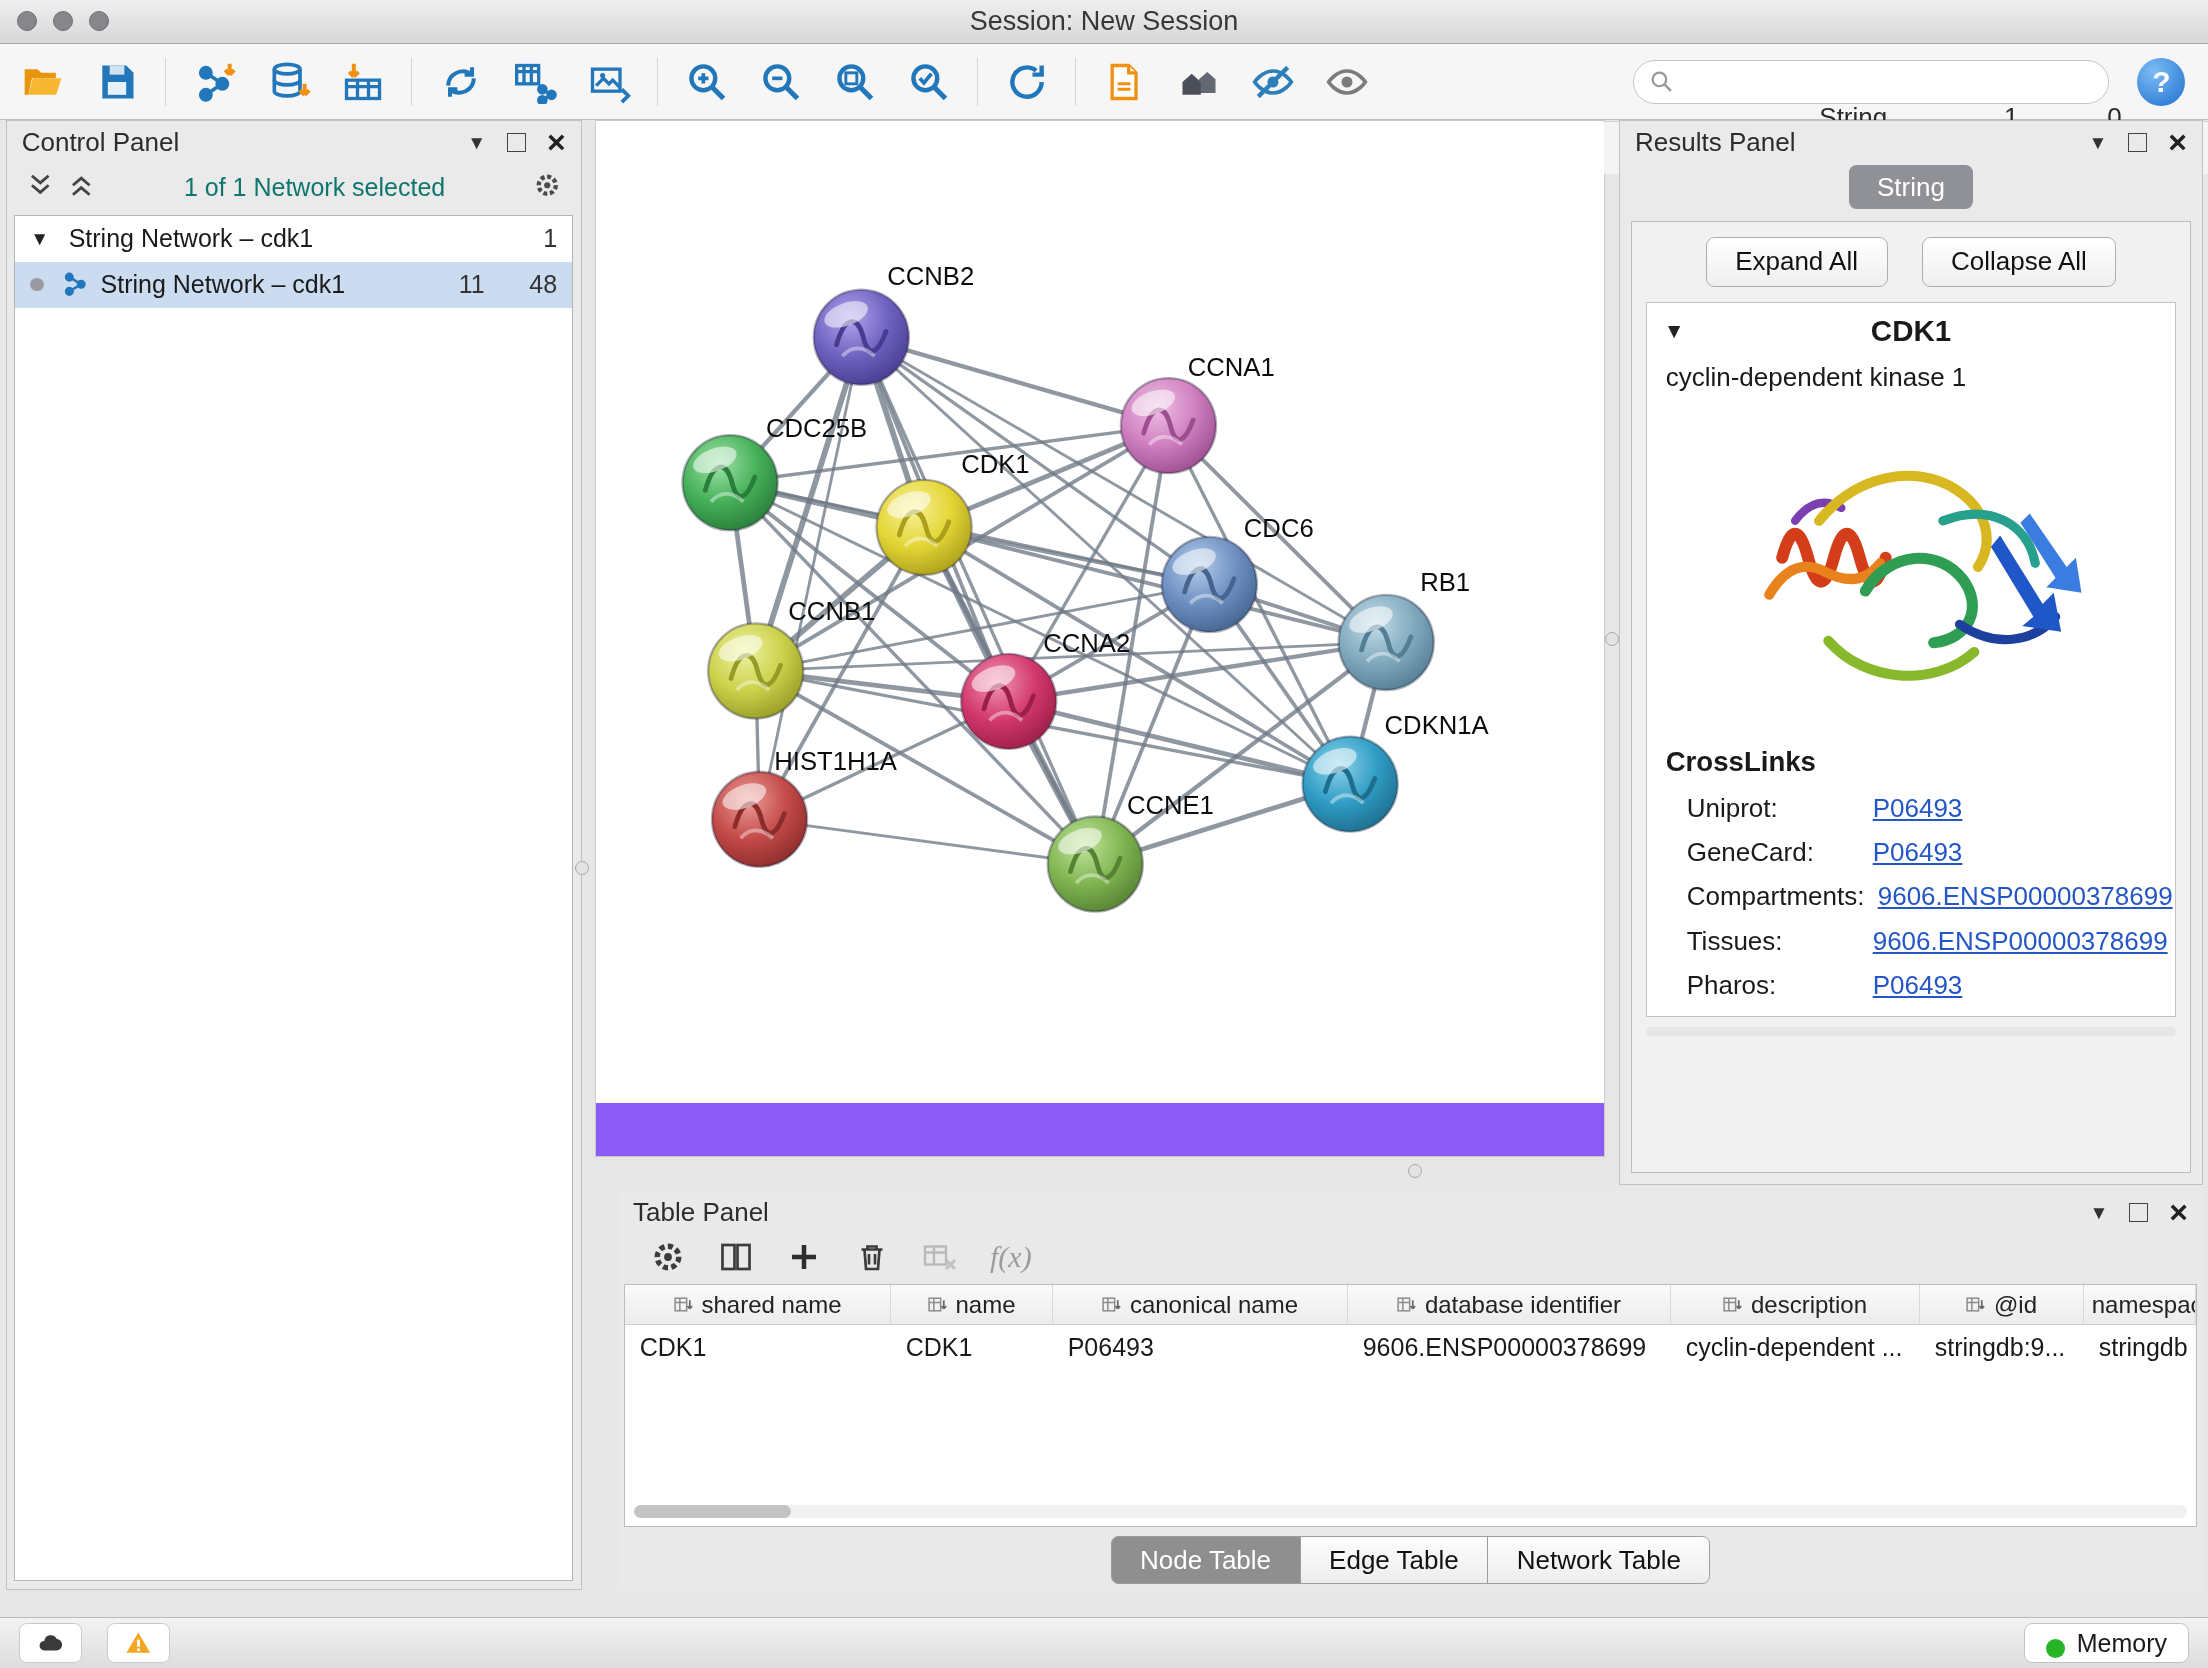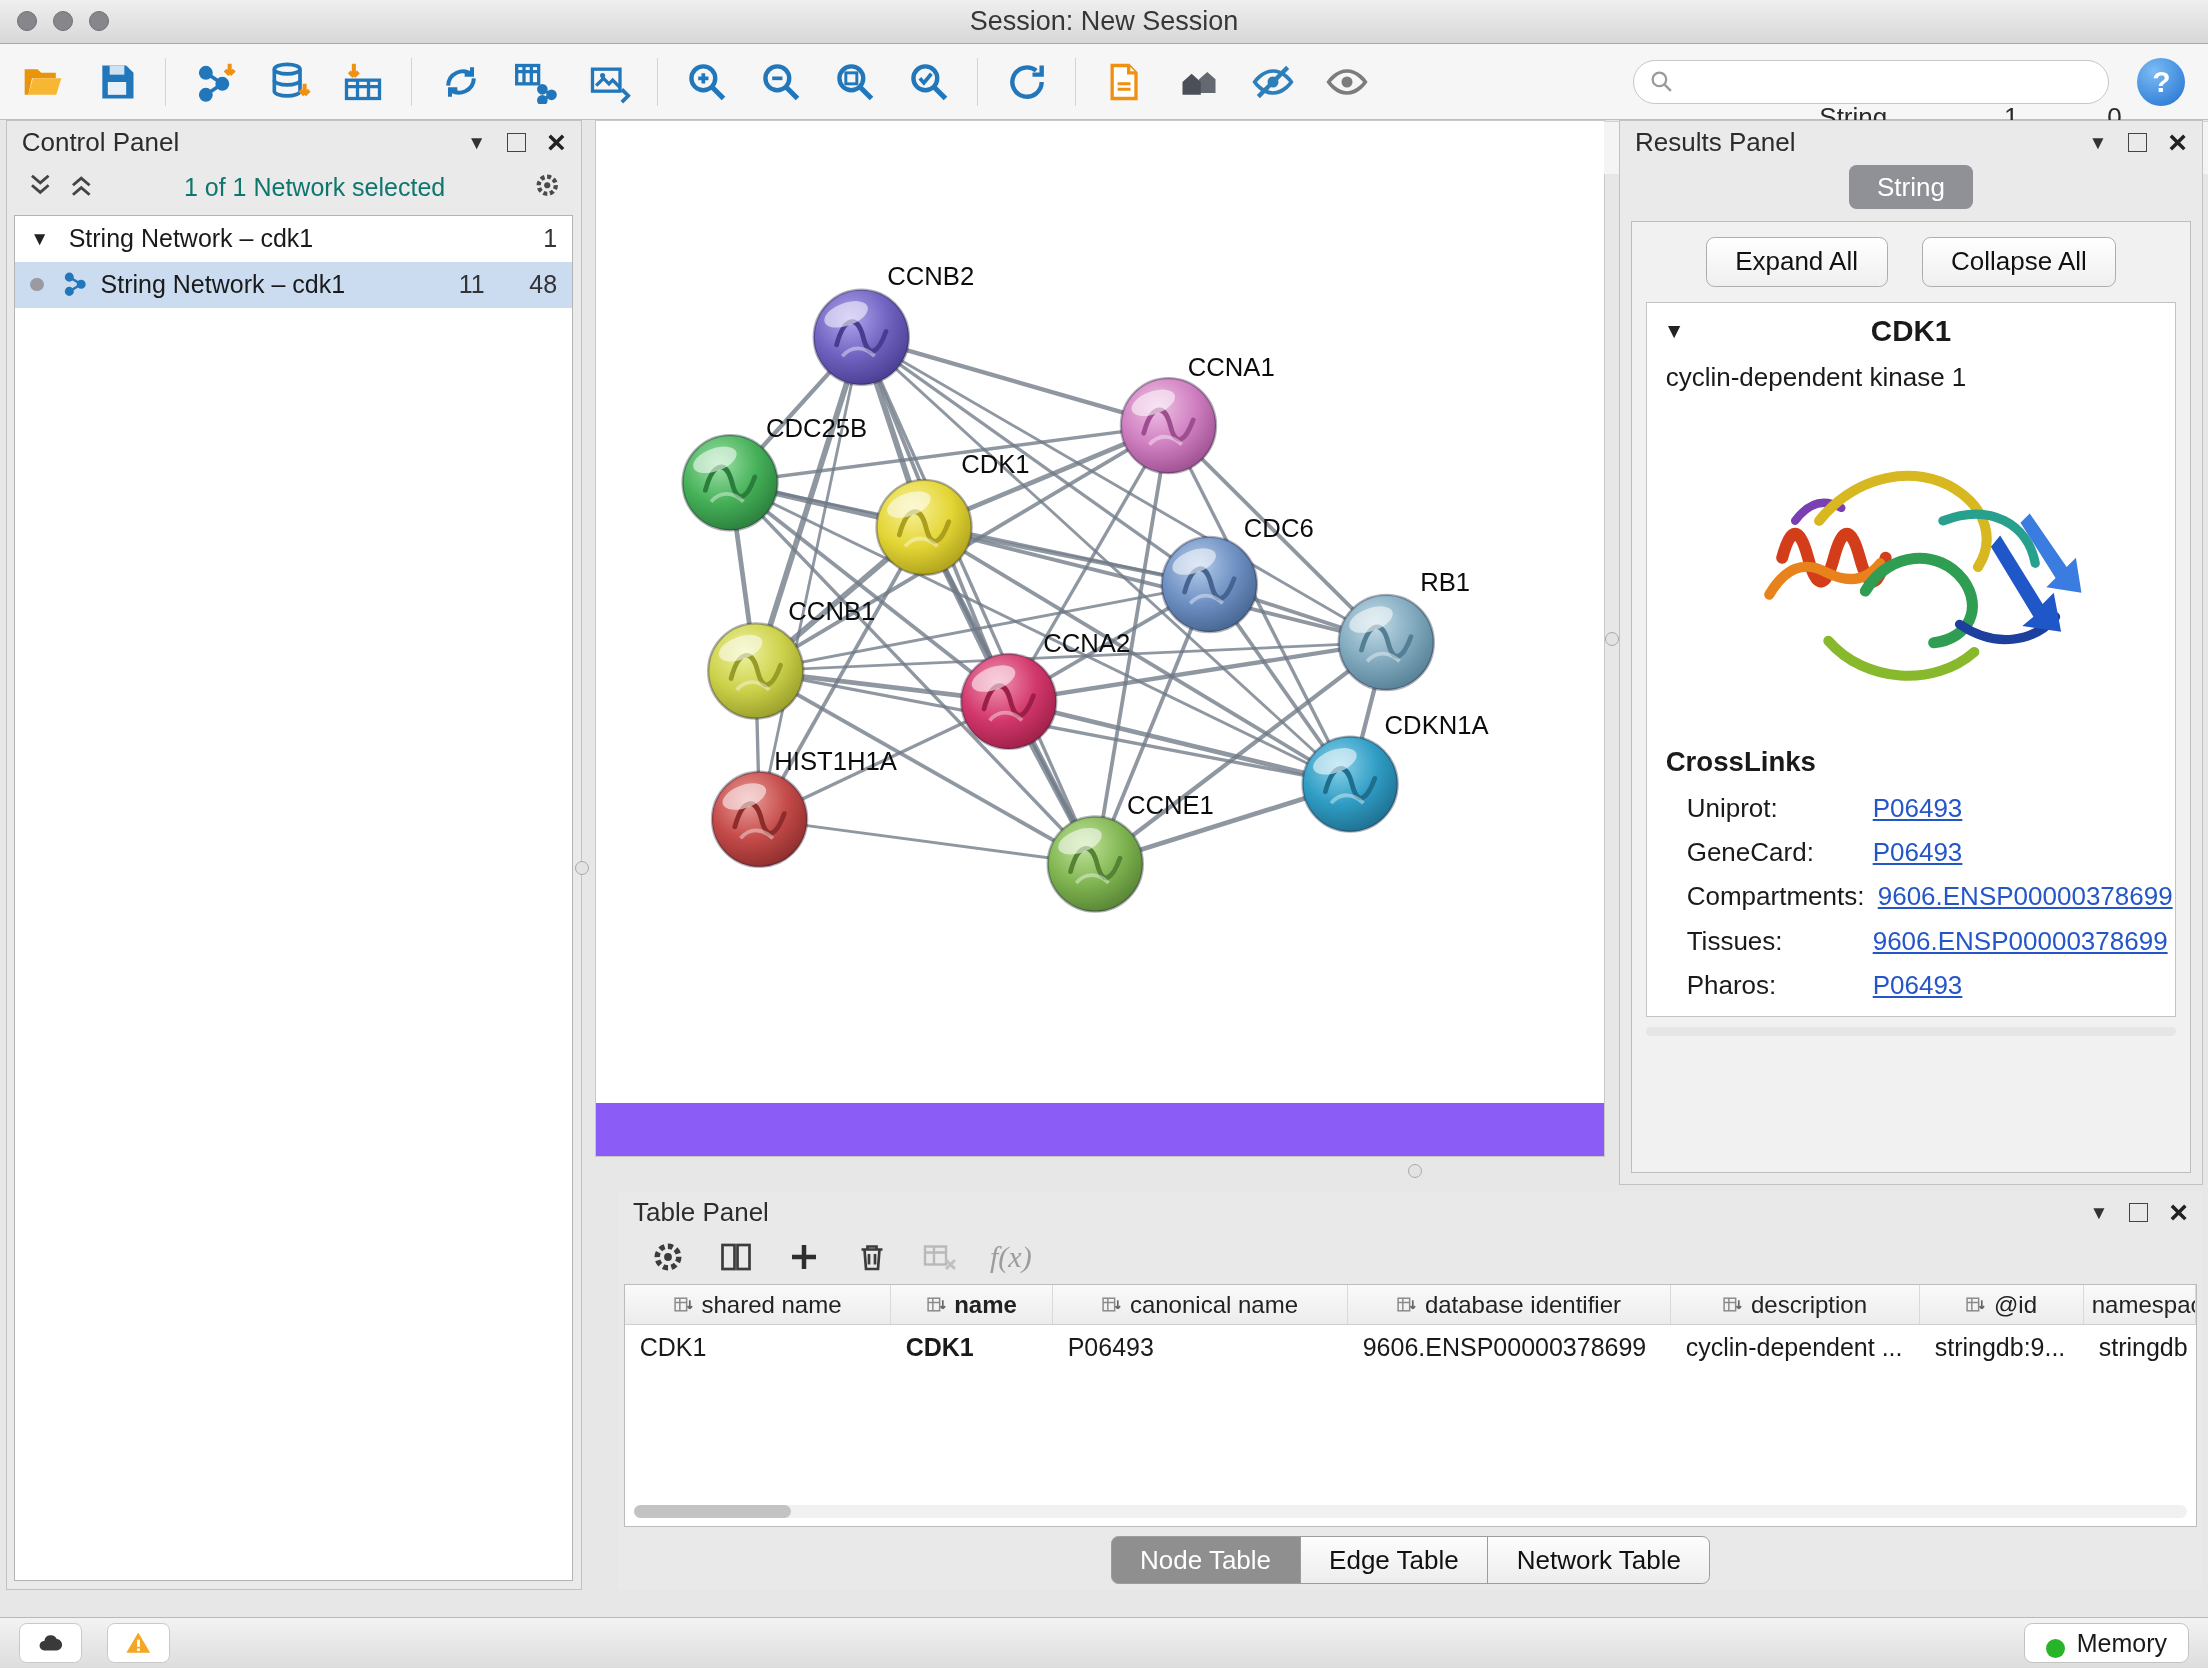--- a/index.html
+++ b/index.html
@@ -122,21 +122,21 @@
   .table-panel { position:absolute; left:618px; top:1191px; width:1585px; height:399px; display:flex; flex-direction:column; background:#e9e9e9; }
   .tp-toolbar { display:flex; align-items:center; gap:32px; padding:5.7px 32px 9.5px; }
   .tp-toolbar svg { width:36px; height:36px; display:block; }
   .fx { font-family:"Liberation Serif", serif; font-style:italic; font-size:30px; color:#9c9c9c; }
   .tbl { flex:1; margin:0 5.7px; background:#fff; border:1px solid #bcbcbc; position:relative; overflow:hidden; display:flex; flex-direction:column; }
   .tbl-head { display:flex; height:40px; background:linear-gradient(#fafafa,#ececec); border-bottom:1px solid #cfcfcf; flex:none; }
   .th { display:flex; align-items:center; justify-content:center; gap:7.6px; border-right:1px solid #d9d9d9; overflow:hidden; white-space:nowrap; font-size:24px; color:#222; }
   .th svg { width:21px; height:21px; flex:none; }
   .tbl-row { display:flex; height:44px; align-items:center; flex:none; }
   .td { padding:0 15px; font-size:25px; overflow:hidden; white-space:nowrap; }
-  .c0 { width:266px; } .c1 { width:162px;font-weight:bold; } .c2 { width:295px; } .c3 { width:323px; }
+  .c0 { width:266px; } .c1 { width:162px; } .c2 { width:295px; } .c3 { width:323px; }
   .c4 { width:249px; } .c5 { width:164px; } .c6 { flex:1; min-width:0; }
   .hscroll { position:absolute; bottom:7.6px; left:9.5px; right:9.5px; height:13.3px; background:#f1f1f1; border-radius:6.7px; }
   .hthumb { width:157px; height:13.3px; background:#c3c3c3; border-radius:6.7px; }
   .table-tabs { display:flex; justify-content:center; padding:9.5px 0 5.7px; }
   .t-tab { border:1px solid #9d9d9d; padding:7.6px 28.5px; background:linear-gradient(#fdfdfd,#ededed); font-size:26px; margin-left:-1px; color:#111; }
   .t-tab:first-child { border-radius:7.6px 0 0 7.6px; margin-left:0; }
   .t-tab:last-child { border-radius:0 7.6px 7.6px 0; }
   .t-tab.selected { background:#8f8f8f; color:#fff; }
 
   

